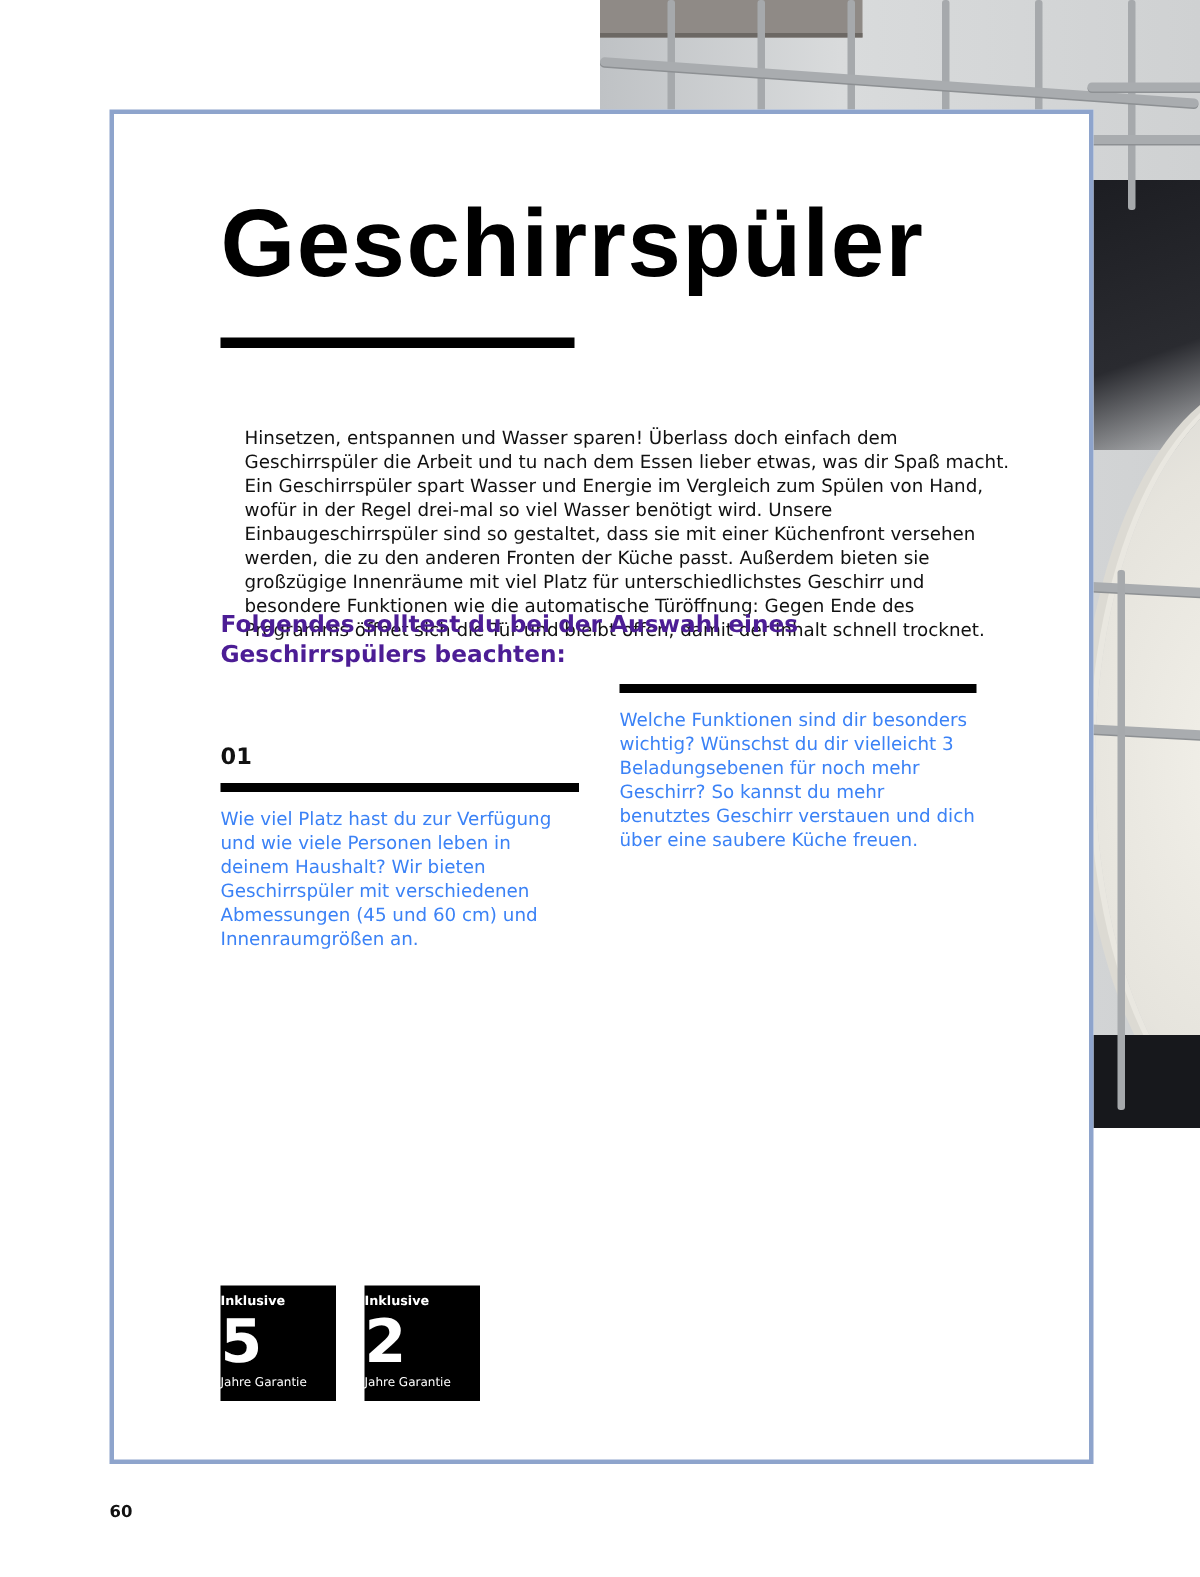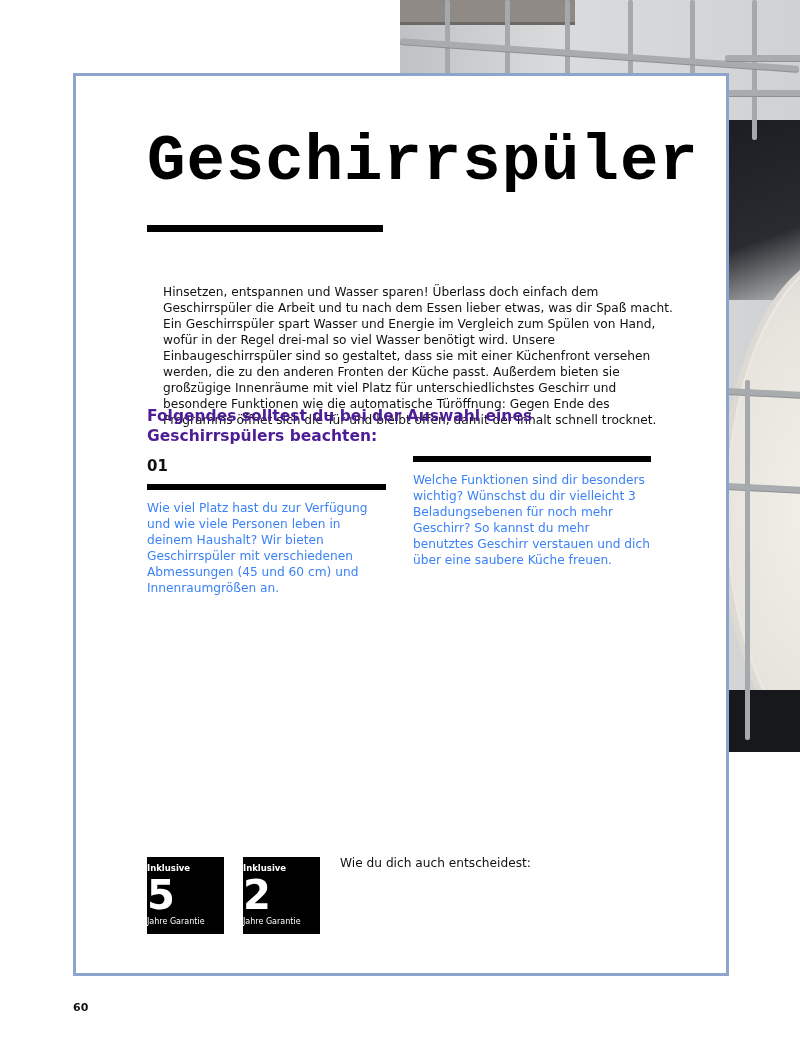--- a/index.html
+++ b/index.html
@@ -40,40 +40,40 @@
     .photo .tray {
       position: absolute; left: 0; top: 0; width: 175px; height: 22px;
       background: #8f8a86; border-bottom: 3px solid #6c6864;
     }
     .card {
       position: absolute; left: 73px; top: 73px; width: 650px; height: 897px;
       background: #ffffff; border: 3px solid #8ea4cc;
     }
     .title {
       position: absolute; left: 147px; top: 122px;
-      font-family: Liberation Mono, monospace; font-weight: bold;
+      font-family: Liberation Sans, sans-serif; font-weight: bold;
       font-size: 64px; letter-spacing: 1px; line-height: 80px; color: #000;
       margin: 0;
     }
     .title-rule {
       position: absolute; left: 147px; top: 225px; width: 236px; height: 7px; background: #000;
     }
     .intro {
       position: absolute; left: 147px; top: 268px; width: 510px;
       font-size: 12.2px; line-height: 16px; color: #111; margin: 16px;
     }
     .subhead {
       position: absolute; left: 147px; top: 406px; width: 420px;
       font-size: 15.5px; font-weight: bold; line-height: 20px; color: #4c1d95; margin: 0;
     }
     .col { position: absolute; top: 456px; width: 240px; }
     .col .num { font-size: 15px; font-weight: bold; line-height: 20px; height: 28px; color: #111; }
     .col .bar { height: 6px; background: #000; width: 239px; }
     .col .text { margin-top: 10px; font-size: 12.2px; line-height: 16px; color: #3b82f6; }
-    .col1 { left: 147px; }
+    .col1 { left: 147px; margin-top: 38px; }
     .col2 { left: 413px; }
     .col2 .bar { width: 238px; }
     .badge {
       position: absolute; top: 857px; width: 77px; height: 77px; background: #000; color: #fff;
       text-align: left; box-sizing: border-box; padding-top: 6px;
     }
     .badge .b-top { font-size: 8.5px; font-weight: bold; line-height: 11px; }
     .badge .b-num { font-size: 40px; font-weight: bold; line-height: 42px; }
     .badge .b-bot { font-size: 8px; font-weight: normal; line-height: 11px; white-space: nowrap; }
     .badge5 { left: 147px; }
@@ -134,16 +134,15 @@
   <div class="b-bot">Jahre Garantie</div>
 </div>
 
 <div class="badge badge2">
   <div class="b-top">Inklusive</div>
   <div class="b-num">2</div>
   <div class="b-bot">Jahre Garantie</div>
 </div>
 
 <div class="guarantee">
-  <div>Wie du dich auch entscheidest:</div>
 </div>
 
 <div class="page-num">60</div>
 
 </body></html>

